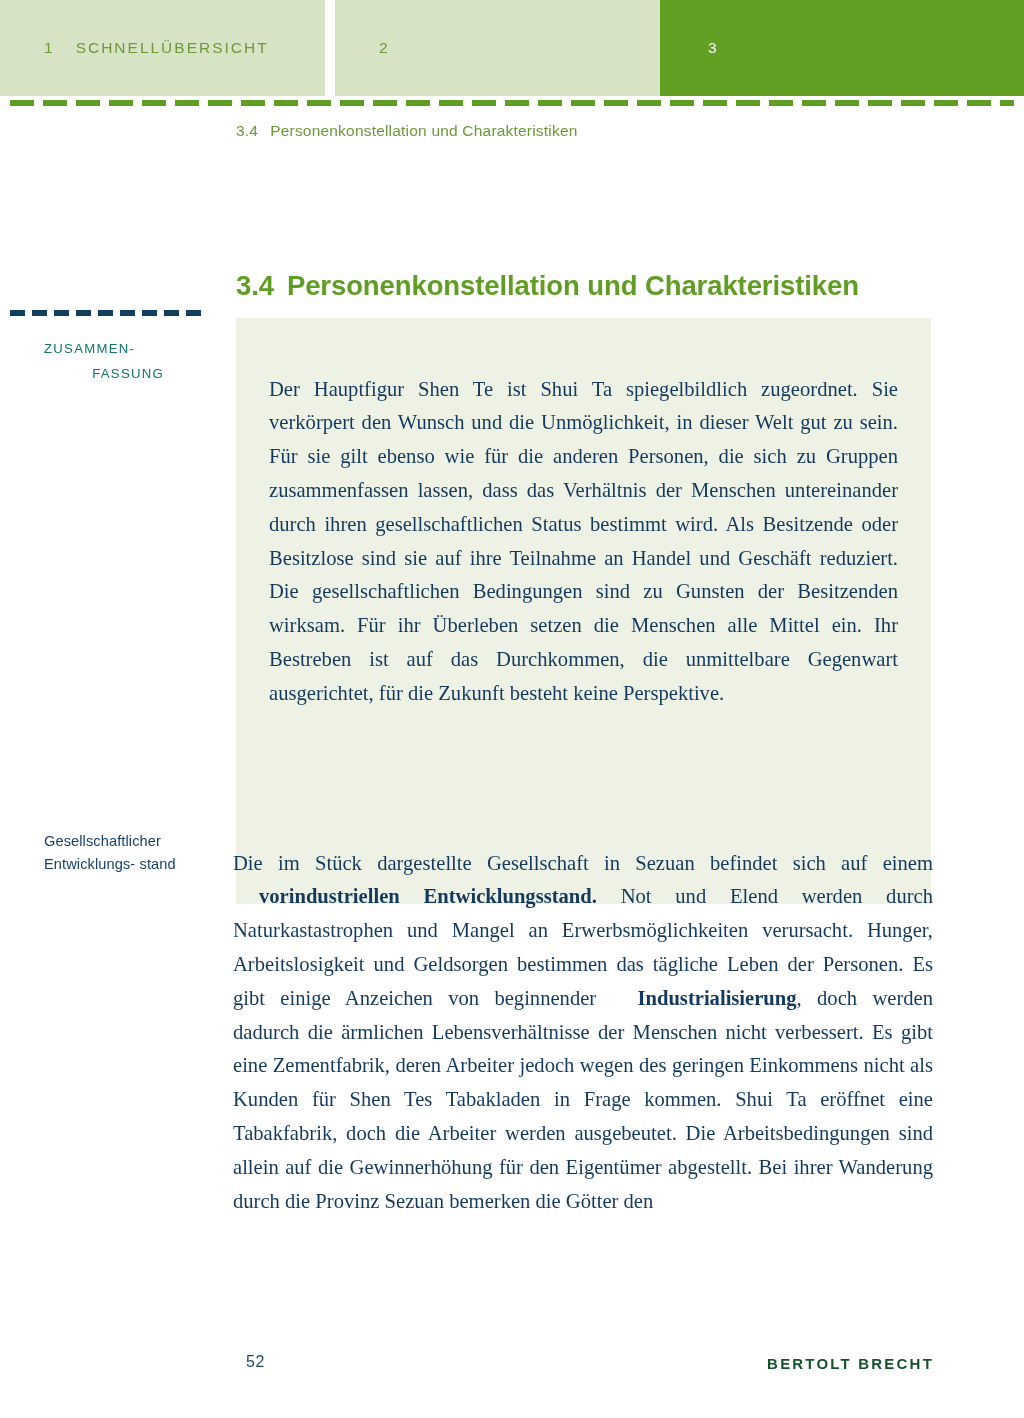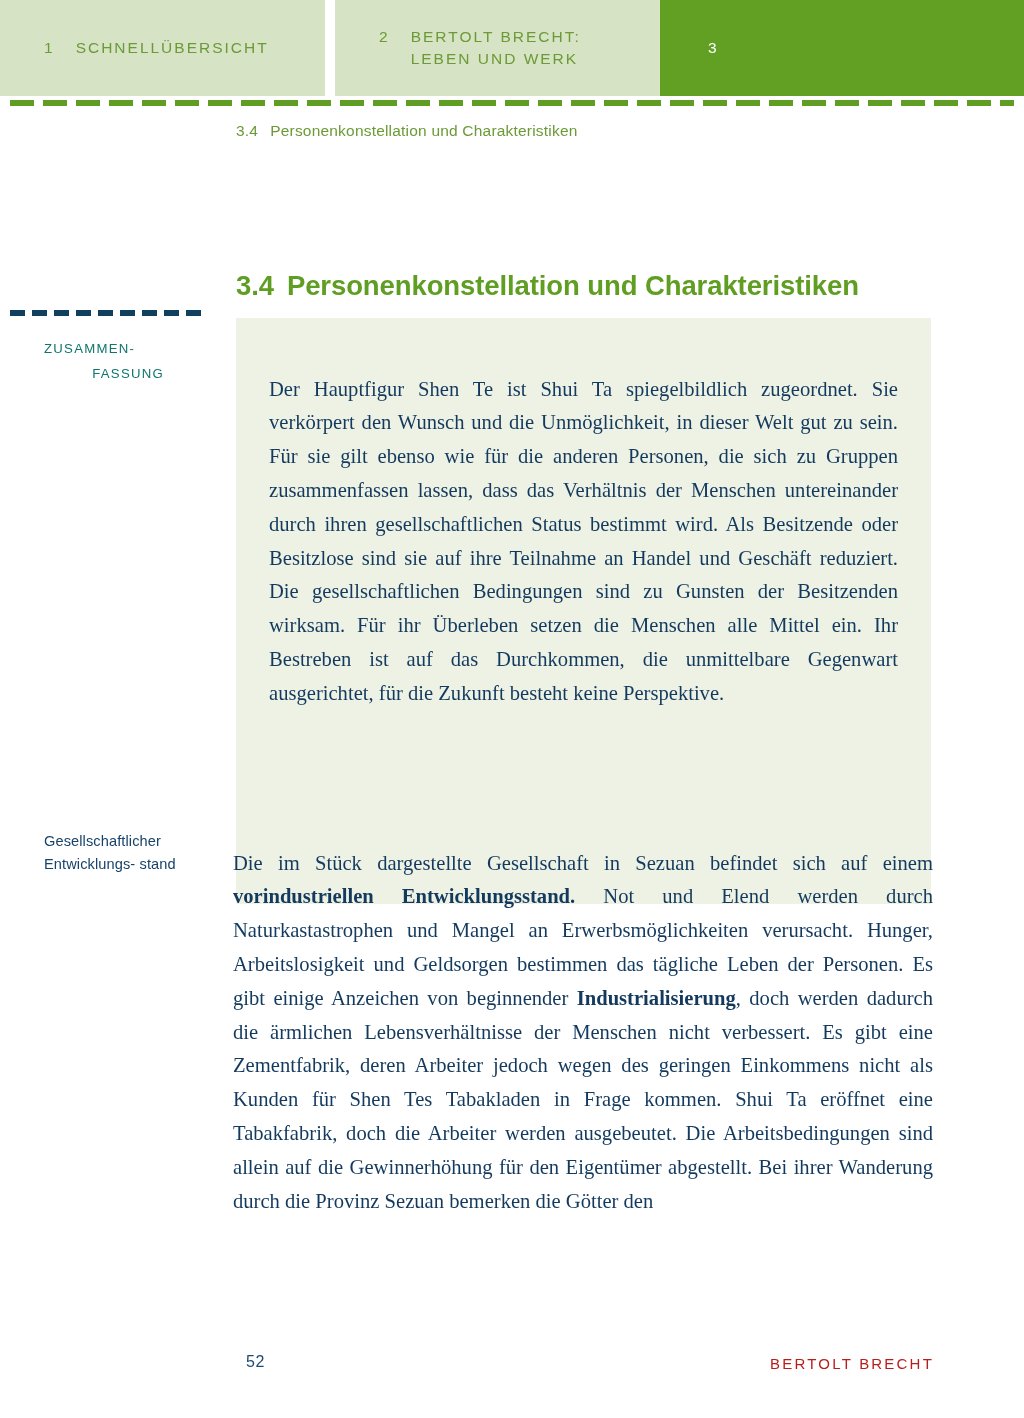--- a/index.html
+++ b/index.html
@@ -171,56 +171,55 @@
     left: 233px;
     width: 700px;
     font-family: "Liberation Serif", serif;
     font-size: 20.6px;
     line-height: 33.8px;
     color: #133a5e;
     text-align: justify;
     text-justify: inter-word;
     hyphens: manual;
   }
-  .body-para b { font-weight: bold; }
+  .body-para b { font-weight: bold; margin-left: 26px; }
 
   
   .footer-pageno {
     position: absolute;
     top: 1353px;
     left: 246px;
     font-size: 16px;
     color: #1d4a73;
     letter-spacing: 0.5px;
   }
   .footer-title {
     position: absolute;
     top: 1355px;
     right: 90px;
     font-size: 15px;
-    color: #b91c1c;
+    color: #14532d;
     letter-spacing: 2.2px;
+    font-weight: bold;
   }
 </style>
 </head>
 <body>
 
 <div class="tabbar">
   <div class="tab tab-1">
     <div class="tab-inner">
       <span class="tab-num">1</span>
       <span class="tab-label">SCHNELLÜBERSICHT</span>
     </div>
   </div>
   <div class="tab-gap"></div>
   <div class="tab tab-2">
     <div class="tab-inner">
       <span class="tab-num">2</span>
-      <span class="tab-label">BERTOLT BRECHT:
-LEBEN UND WERK</span>
     </div>
   </div>
   <div class="tab tab-3">
     <div class="tab-inner">
       <span class="tab-num">3</span>
     </div>
   </div>
 </div>
 
 <div class="top-rule"></div>

